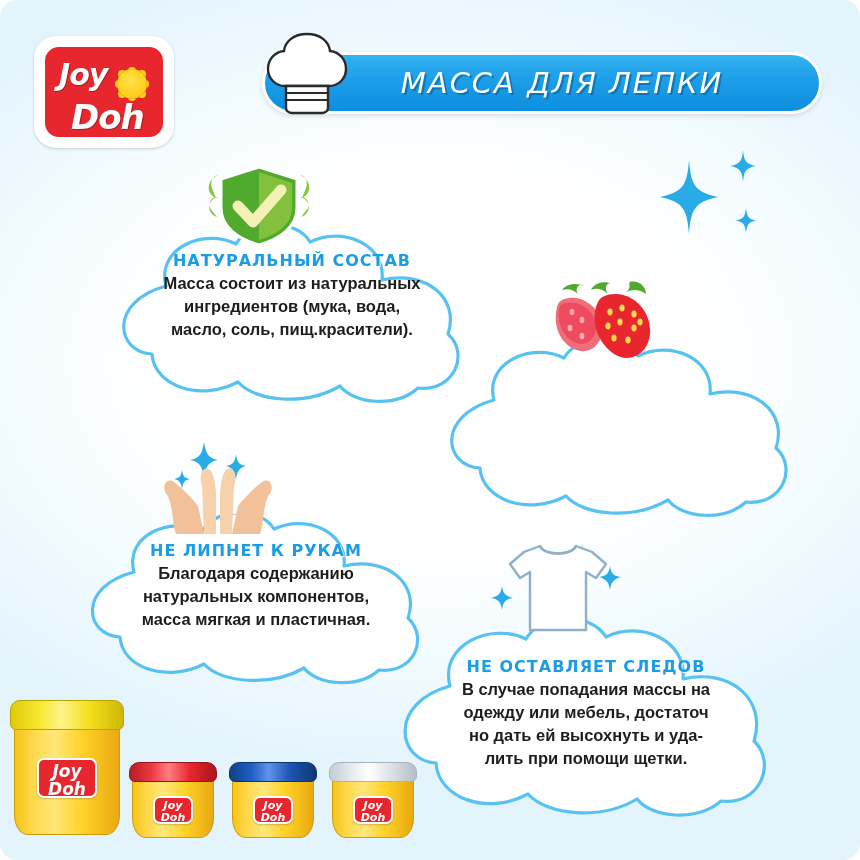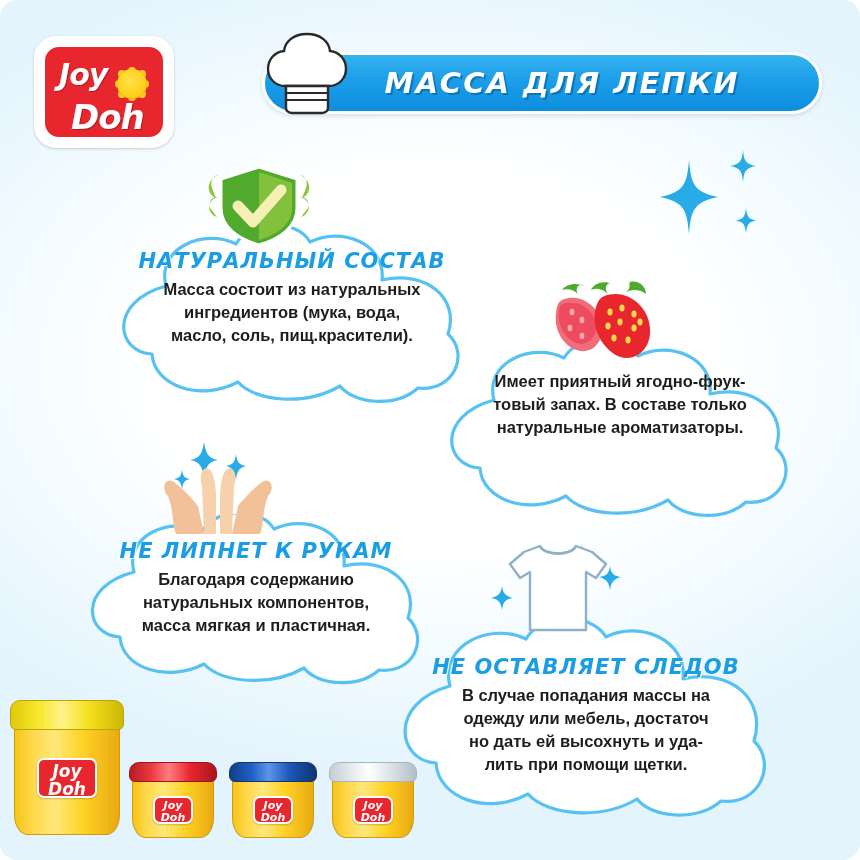--- a/index.html
+++ b/index.html
@@ -88,21 +88,21 @@
     border: 3px solid #ffffff;
     box-sizing: border-box;
     box-shadow: 0 2px 5px rgba(0,0,0,.12);
     display: flex;
     align-items: center;
     justify-content: center;
   }
   .banner-title {
     color: #ffffff;
     font-family: "DejaVu Sans", sans-serif;
-    font-weight: bold;
+    font-weight: normal;
     font-style: italic;
     font-size: 29px;
     letter-spacing: 2px;
     text-transform: uppercase;
     text-shadow: 2px 2px 0 rgba(6,90,145,.55);
     margin-left: 40px;
   }
   .chef-hat {
     position: absolute;
     left: 264px;
@@ -125,34 +125,32 @@
     left: 0;
     top: 0;
     width: 100%;
     text-align: center;
     box-sizing: border-box;
   }
   .cloud-title {
     color: #1b9de6;
     font-family: "DejaVu Sans", sans-serif;
     font-weight: bold;
-    font-style: italic;
-    font-size: 21px;
+    font-size: 16px;
     letter-spacing: 1px;
     text-transform: uppercase;
     line-height: 22px;
     text-shadow: 1px 1px 0 rgba(255,255,255,.9);
   }
   .cloud-text {
     color: #1d1d1b;
     font-family: "Liberation Sans", sans-serif;
     font-weight: bold;
     font-size: 16.5px;
     line-height: 23px;
-    margin-top: 6px;
     white-space: pre-line;
   }
 
   
   .sparkle {
     position: absolute;
     color: #29abe8;
   }
 
   
@@ -271,23 +269,20 @@
         <ellipse cx="94" cy="44" rx="2.6" ry="3.4"></ellipse>
       </g>
       <g fill="#f7a7b0">
         <ellipse cx="26" cy="34" rx="2.4" ry="3.2"></ellipse>
         <ellipse cx="36" cy="42" rx="2.4" ry="3.2"></ellipse>
         <ellipse cx="24" cy="50" rx="2.4" ry="3.2"></ellipse>
         <ellipse cx="36" cy="58" rx="2.4" ry="3.2"></ellipse>
       </g>
     </svg>
     <div class="cloud-content" style="padding-top:24px;">
-      <div class="cloud-text">Имеет приятный ягодно-фрук-
-товый запах. В составе только
-натуральные ароматизаторы.</div>
     </div>
   </div>
 
   <div class="cloud" style="left:376px; top:620px; width:420px; height:200px;">
     <svg class="bubble-svg" width="420" height="200" viewBox="0 0 420 200">
       <path d="M74 66 C63 24 116 2 150 19 C165 -7 214 -9 230 17 C264 0 311 20 307 59 C354 48 391 79 378 121 C401 143 384 186 345 181 C321 202 276 198 261 179 C226 200 172 196 152 174 C111 196 62 178 60 143 C21 141 12 83 74 66 Z" fill="#ffffff" stroke="#57c2f2" stroke-width="3.2" stroke-linejoin="round"></path>
     </svg>
     <svg style="position:absolute; left:108px; top:-82px; width:148px; height:100px;" viewBox="0 0 148 100">
       <path d="M98 6 C99 18 102 23 114 25 C102 27 99 33 98 45 C97 33 94 27 82 25 C94 23 97 18 98 6 Z" fill="#29abe8"></path>
       <path d="M126 28 C127 35 129 38 137 39 C129 41 127 45 126 52 C125 45 123 41 115 39 C123 38 125 35 126 28 Z" fill="#29abe8"></path>

